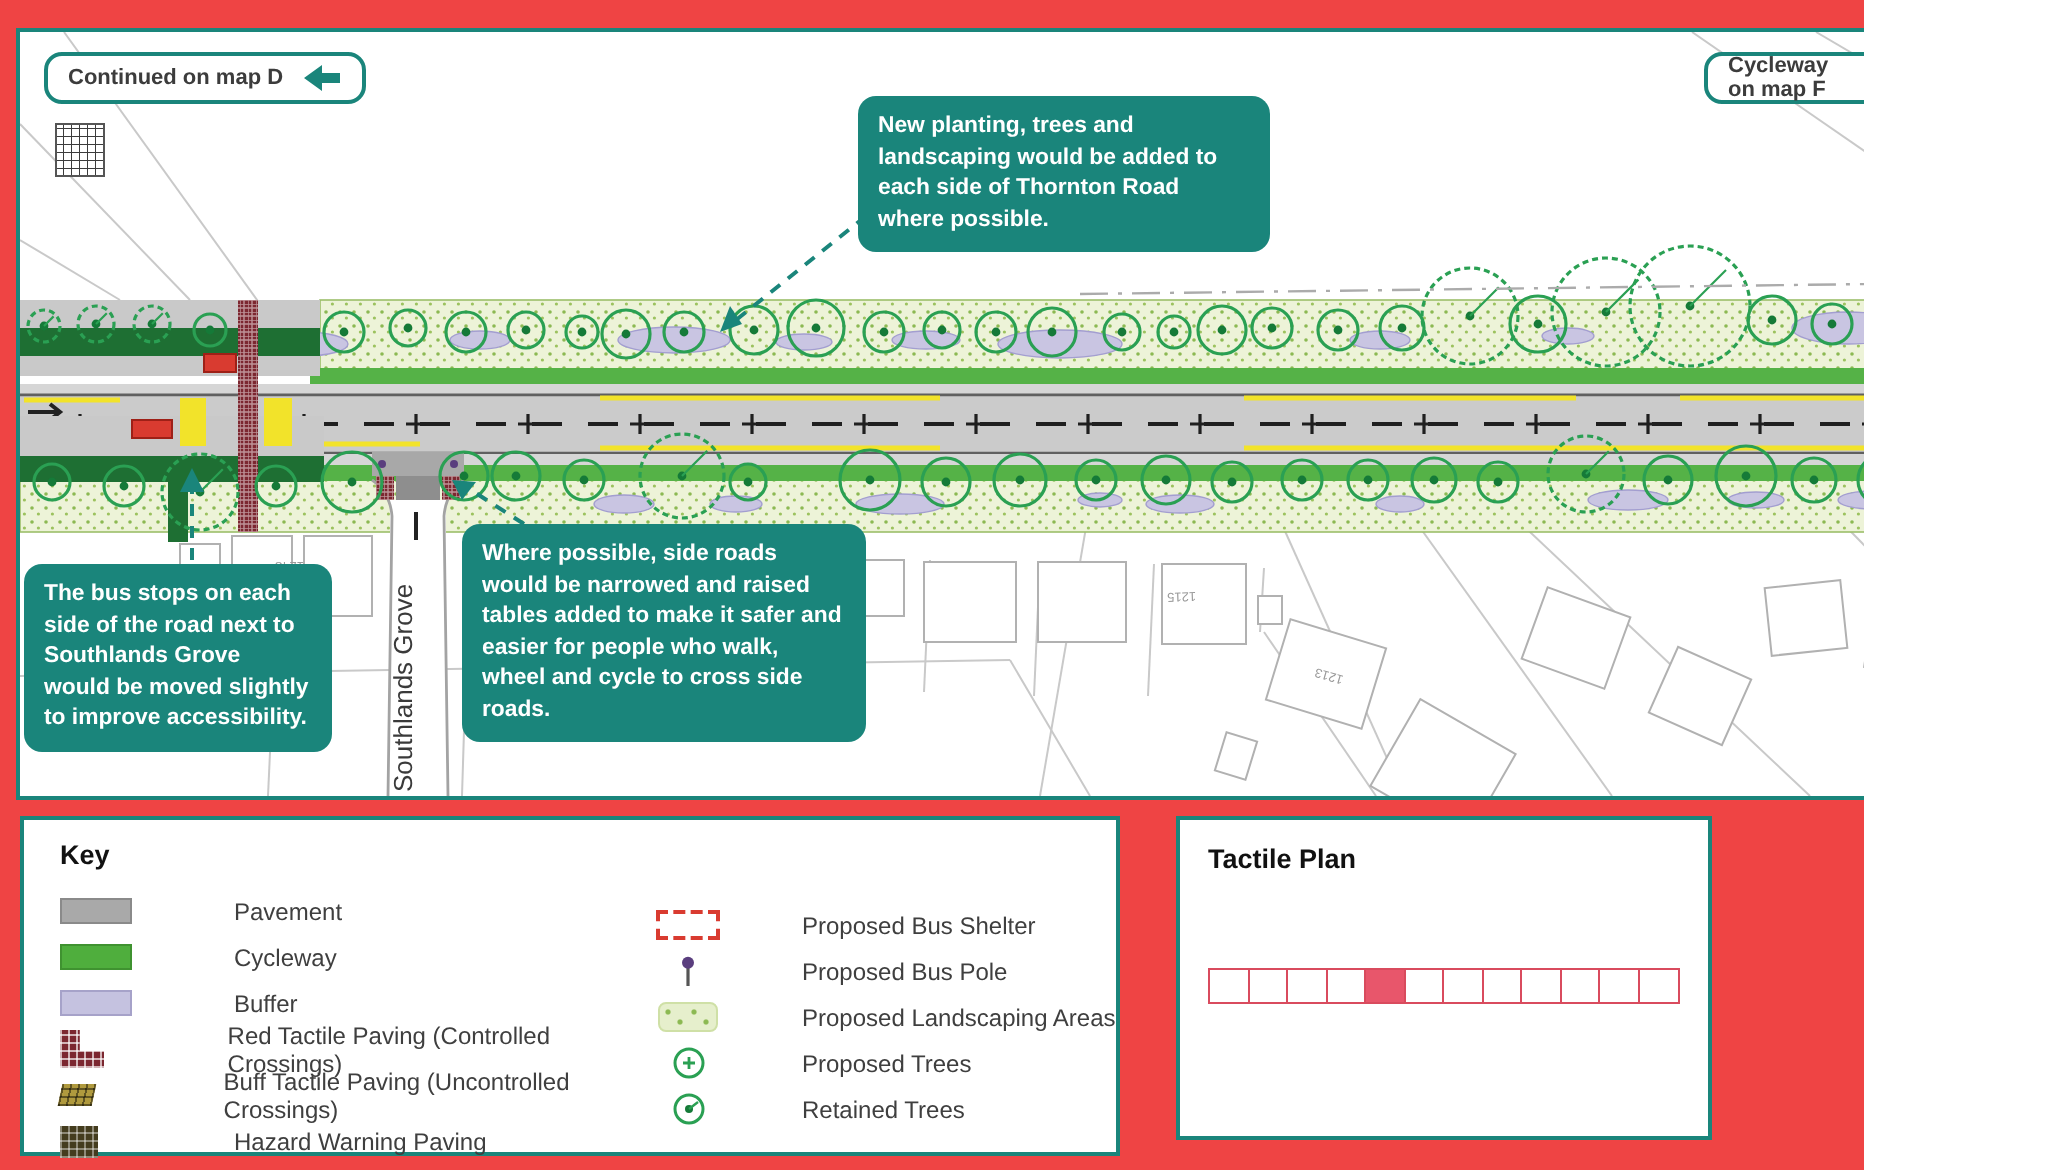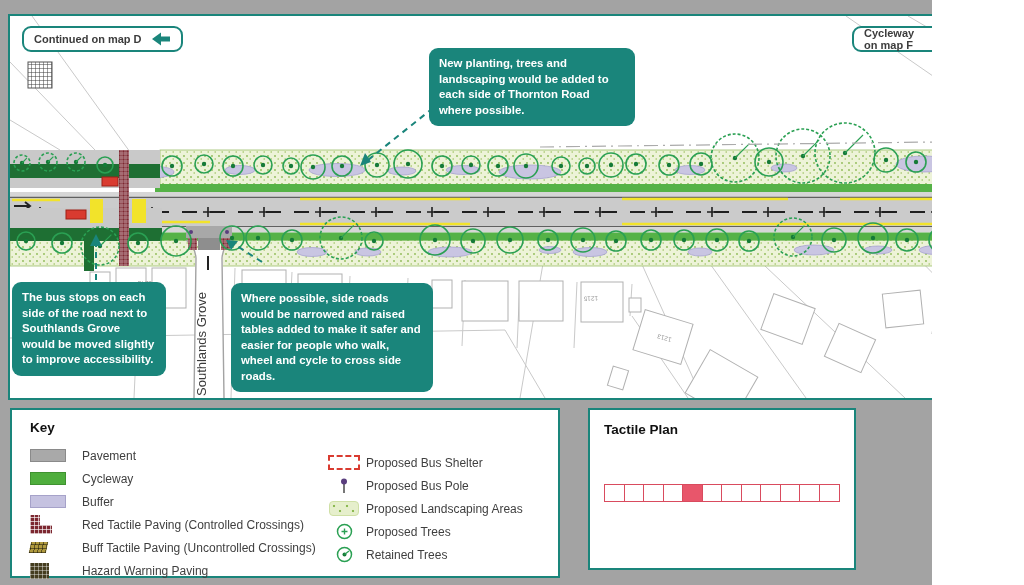--- a/index.html
+++ b/index.html
@@ -1,34 +1,34 @@
 <!DOCTYPE html>
 <html><head>
 <meta charset="utf-8">
 <style>
   * { margin:0; padding:0; box-sizing:border-box; }
   html,body { width:1024px; height:585px; background:#fff; font-family:"Liberation Sans","DejaVu Sans",sans-serif; }
-  .page { position:relative; width:932px; height:585px; overflow:hidden; background:#a3a3a3; }
+  .page { position:relative; width:932px; height:585px; overflow:hidden; background:#ef4444; }
 
   
   .map-panel { position:absolute; left:8px; top:14px; width:1008px; height:386px;
                border:2px solid #1a857b; background:#fff; overflow:hidden; }
   .map-panel svg { position:absolute; left:0; top:0; }
 
   .panel { position:absolute; border:2px solid #1a857b; background:#fff; }
   .key-panel { left:10px; top:408px; width:550px; height:170px; padding:10px 0 0 18px; }
   .loc-panel { left:588px; top:408px; width:268px; height:162px; }
 
   .panel-title { font-size:13.5px; font-weight:bold; color:#111; }
 
   
   .key-cols { display:flex; margin-top:9px; }
   .key-col { list-style:none; width:292px; }
   .key-col.rightcol { width:auto; flex:1; padding-top:7px; }
-  .key-row { display:flex; align-items:center; height:23px; }
+  .key-row { display:flex; align-items:center; height:23px;gap:35px; }
   .sw-box { width:52px; display:flex; justify-content:flex-start; align-items:center; }
   .key-col.rightcol .sw-box { width:44px; justify-content:center; }
   .key-label { font-size:12px; color:#3f3f3f; }
 
   .sw { display:inline-block; }
   .sw-pavement { width:36px; height:13px; background:#a9a9a9; border:1px solid #8a8a8a; }
   .sw-cycleway { width:36px; height:13px; background:#4fae3d; border:1px solid #3f9230; }
   .sw-buffer   { width:36px; height:13px; background:#c5c2e0; border:1px solid #a6a2c9; }
   .tactile { background-color:#7c2730;
     background-image:repeating-linear-gradient(0deg,rgba(255,255,255,.65) 0 1px,transparent 1px 4px),
@@ -54,21 +54,21 @@
   .loc-cell:first-child { margin-left:0; }
   .loc-cell.hl { background:#e8566b; }
   .loc-labels { position:absolute; left:14px; right:14px; bottom:12px; display:flex;
                 justify-content:space-between; font-size:13px; font-weight:bold; color:#111; }
 
   
   .callout { position:absolute; background:#1a857b; color:#fff; font-weight:bold;
              font-size:11.4px; line-height:1.36; border-radius:9px; padding:8px 10px; }
   .co-planting { left:429px; top:48px; width:206px; }
   .co-bus { left:12px; top:282px; width:154px; }
-  .co-side { left:231px; top:262px; width:202px;margin-top:21px; }
+  .co-side { left:231px; top:262px; width:202px; }
 
   .cont-box { position:absolute; top:26px; height:26px; display:flex; align-items:center; gap:9px;
               background:#fff; border:2px solid #1a857b; border-radius:9px; padding:0 10px;
               font-size:11px; font-weight:bold; color:#3c3c3c; }
   .cont-left { left:22px; }
   .cont-right { left:852px; }
 
   .street-label { position:absolute; left:194px; top:396px; width:145px;
                   transform:rotate(-90deg); transform-origin:0 0;
                   font-size:13px; color:#3a3a3a; }

